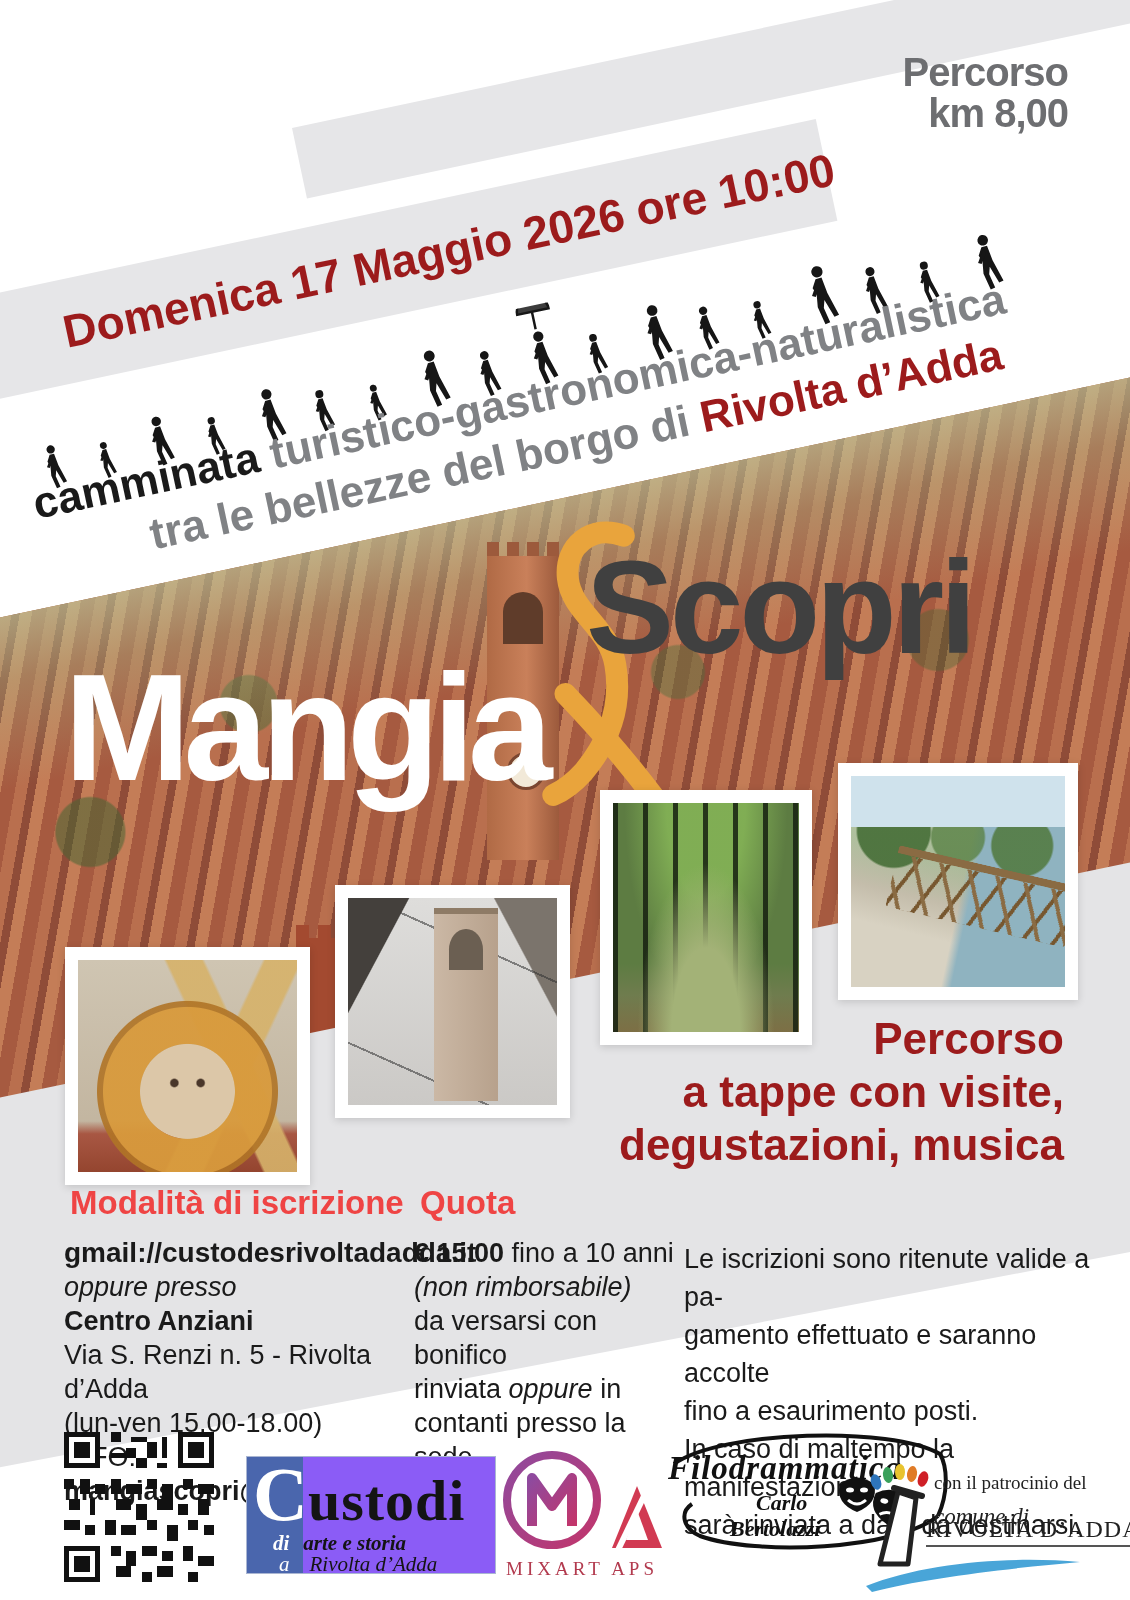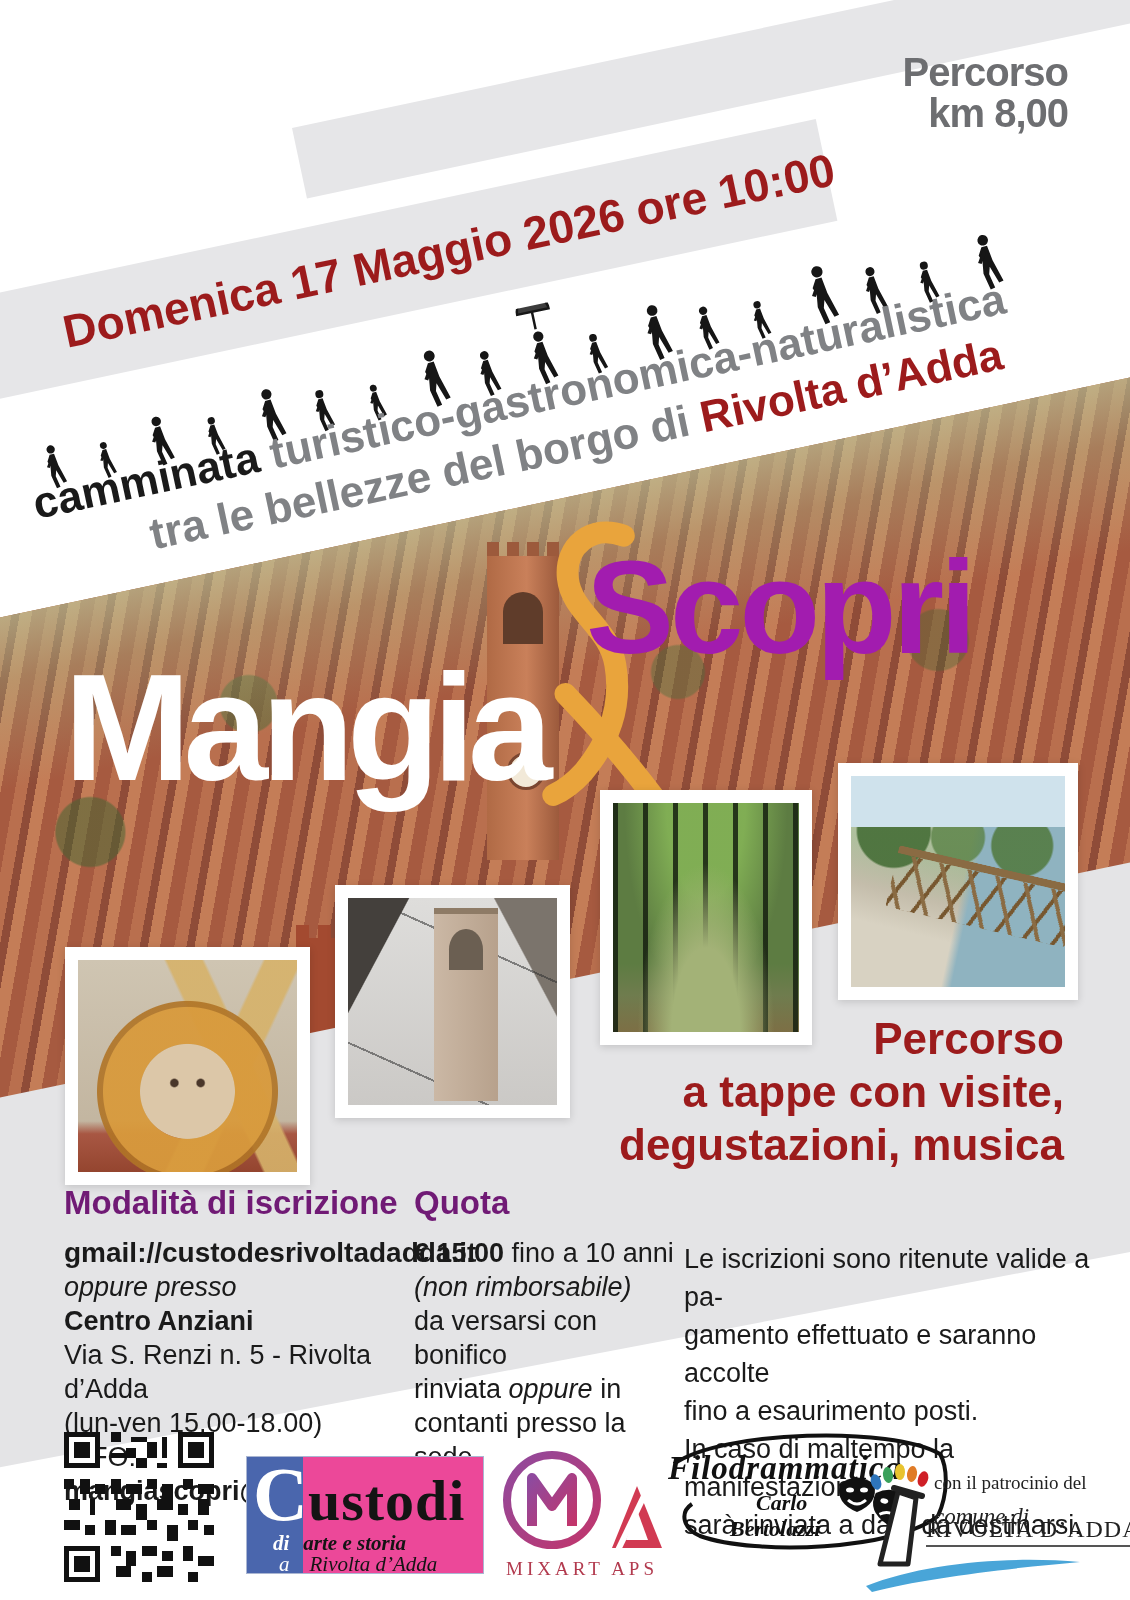--- a/index.html
+++ b/index.html
@@ -59,21 +59,21 @@
   .red-tower{position:absolute;left:296px;top:938px;width:92px;height:118px;background:#a34a30;}
   .red-tower::before{content:"";position:absolute;top:-13px;left:0;right:0;height:13px;
       background:repeating-linear-gradient(90deg,#a34a30 0 13px,transparent 13px 22px);}
 
   
   .graylow{left:0;top:0;width:1130px;height:1600px;z-index:1;background:#e4e4e6;
     clip-path:polygon(0 68.6%,100% 53.9%,100% 78.25%,0 91.7%);}
 
   
   .title-mangia{left:64px;top:640px;z-index:3;font-size:152px;font-weight:800;color:#ffffff;letter-spacing:-7px;}
-  .title-scopri{left:586px;top:532px;z-index:3;font-size:132px;font-weight:800;color:#a21caf;letter-spacing:-4px;}
+  .title-scopri{left:586px;top:532px;z-index:3;font-size:132px;font-weight:800;color:#404040;letter-spacing:-4px;}
   .amp-svg{left:492px;top:520px;width:215px;height:292px;z-index:2;}
 
   
   .polaroid{position:absolute;background:#ffffff;padding:13px;z-index:4;box-shadow:0 2px 8px rgba(0,0,0,.15);}
   .polaroid .art{width:100%;height:100%;position:relative;overflow:hidden;}
   .p-fresco{left:65px;top:947px;width:219px;height:212px;}
   .p-bell{left:335px;top:885px;width:209px;height:207px;}
   .p-trees{left:600px;top:790px;width:186px;height:229px;}
   .p-river{left:838px;top:763px;width:214px;height:211px;}
 
@@ -112,34 +112,34 @@
     border-top:8px solid #8a6b43;border-radius:4px;
     background:
       repeating-linear-gradient(65deg, transparent 0 10px, #8a6b43 10px 14px, transparent 14px 26px),
       repeating-linear-gradient(-65deg, transparent 0 10px, #77572f 10px 14px, transparent 14px 26px);}
 
   
   .program{right:66px;top:1012px;z-index:5;text-align:right;color:#9c1b1c;
            font-weight:800;font-size:44px;line-height:53px;}
 
   
-  .col-heading{font-size:33px;font-weight:800;color:#701a75;margin:0 0 16px 0;}
+  .col-heading{font-size:33px;font-weight:800;color:#ef4444;margin:0 0 16px 6px;}
   .info-col{z-index:5;font-size:27px;color:#1a1a1a;line-height:34px;}
   .modalita{left:64px;top:1186px;width:345px;}
   .quota{left:414px;top:1186px;width:260px;}
   .terms{left:684px;top:1240px;width:408px;z-index:5;font-size:27px;line-height:38px;color:#1a1a1a;}
   .b{font-weight:700;}
   .i{font-style:italic;}
   .link{color:#1a1a1a;text-decoration:none;font-weight:700;}
   .website{font-size:28px;}
 
   
   .qr{left:64px;top:1432px;width:150px;height:150px;z-index:5;}
-  .custodi{left:246px;top:1456px;width:236px;height:116px;z-index:5;background:#ec4899;
-           border:1px solid #aab6d2;font-family:"Liberation Serif",serif;}
+  .custodi{left:246px;top:1456px;width:236px;height:116px;z-index:5;background:#8b5cf6;
+           border:1px solid #aab6d2;font-family:"Liberation Serif",serif;padding-left:12px;}
   .cu-band{position:absolute;left:0;top:0;width:56px;height:100%;background:#4a66ad;}
   .cu-row1{position:absolute;left:6px;top:-6px;white-space:nowrap;}
   .cu-c{font-size:76px;font-weight:700;color:#ffffff;}
   .cu-rest{font-size:58px;font-weight:700;color:#141414;letter-spacing:1px;}
   .cu-row2{position:absolute;left:26px;top:74px;font-size:21px;font-weight:700;font-style:italic;color:#141414;}
   .cu-row3{position:absolute;left:32px;top:95px;font-size:21px;font-weight:400;font-style:italic;color:#141414;}
   .cu-pfx{color:#ffffff;margin-right:14px;}
   .cu-row3 .cu-pfx{margin-right:20px;}
 
   .mixart{left:498px;top:1448px;width:168px;z-index:5;text-align:center;}

